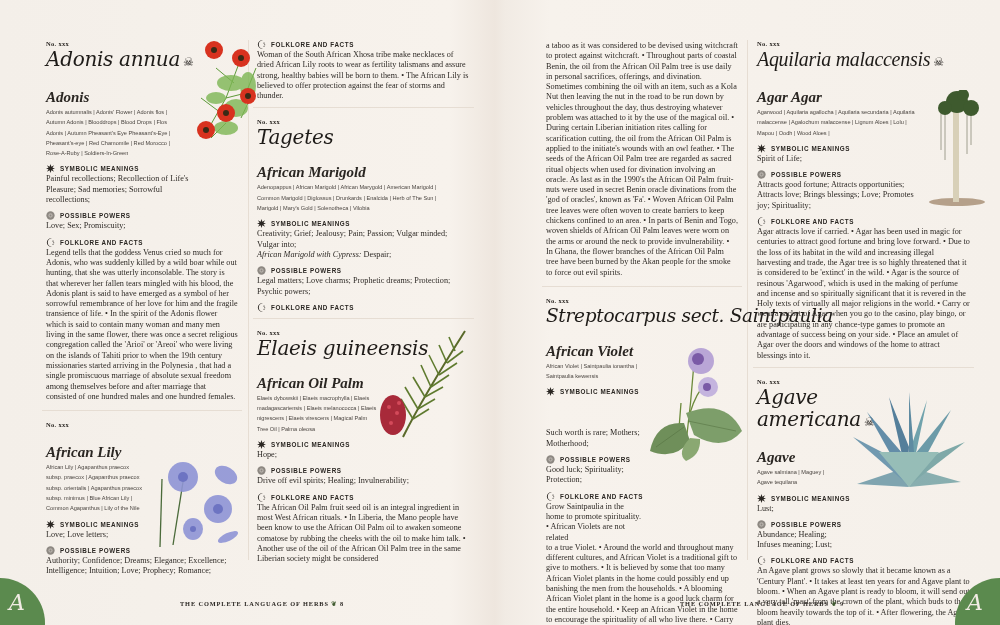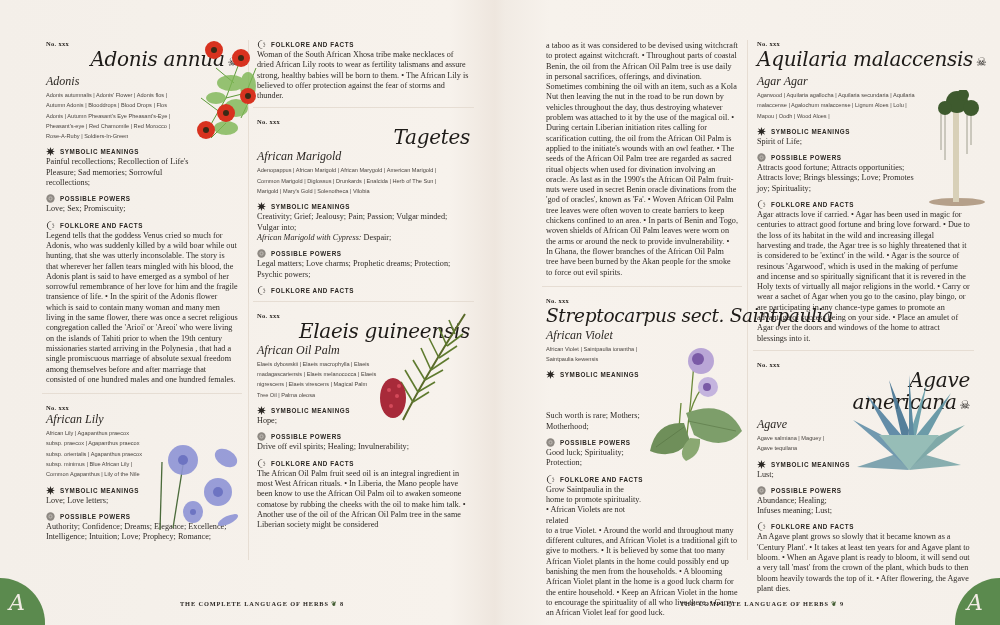--- a/index.html
+++ b/index.html
@@ -8,23 +8,23 @@
   .spread { position: absolute; inset: 0; background: linear-gradient(90deg, #f4efe9 0%, #f7f2ec 45%, #eee6de 49.5%, #f1ebe4 50.5%, #f7f2ec 55%, #f5f0ea 100%); }
   .col { position: absolute; top: 40px; }
   .col-1 { left: 46px; width: 192px; }
   .col-2 { left: 257px; width: 213px; }
   .col-3 { left: 546px; width: 192px; }
   .col-4 { left: 757px; width: 213px; }
   .vrule { position: absolute; top: 40px; width: 1px; background: #e6ddd3; }
   .hrule { height: 1px; background: #e6ddd3; margin: 6px -4px 10px -4px; }
   .entry { position: relative; }
   .no { font-family: "Liberation Serif", serif; font-size: 6.5px; font-weight: bold; letter-spacing: 0.3px; color: #2a2622; margin-bottom: 1px; }
-  .latin { font-family: "DejaVu Serif", serif; font-style: italic; font-size: 20px; line-height: 22px; color: #1e1b18; font-weight: normal; letter-spacing: -0.3px; text-align: right; }
+  .latin { font-family: "DejaVu Serif", serif; font-style: italic; font-size: 20px; line-height: 22px; color: #1e1b18; font-weight: normal; letter-spacing: -0.3px; }
   .skull { font-size: 12px; font-style: normal; margin-left: 3px; }
-  .common { font-family: "Liberation Serif", serif; font-style: italic; font-weight: normal; font-size: 12px; margin-top: 1px; color: #2a2622; }
+  .common { font-family: "Liberation Serif", serif; font-style: italic; font-weight: bold; font-size: 15px; margin-top: 16px; color: #2a2622; }
   .aliases { font-family: "Liberation Sans", sans-serif; font-size: 5.6px; line-height: 10.3px; color: #4a4540; margin-top: 1px; }
   .sec { display: flex; align-items: center; margin-top: 6px; }
   .sec-icon { width: 9px; height: 9px; margin-right: 5px; flex: none; display: inline-block; }
   .sec-label { font-family: "Liberation Sans", sans-serif; font-size: 6.3px; font-weight: bold; letter-spacing: 0.6px; color: #2a2622; }
   .body { font-family: "Liberation Serif", serif; font-size: 8.2px; line-height: 10.3px; color: #2e2a26; margin-top: 1px; }
   .body i { font-style: italic; }
   .illus { position: absolute; }
   .footer { position: absolute; top: 600px; font-family: "Liberation Serif", serif; font-size: 6.3px; letter-spacing: 0.9px; color: #2a2622; font-weight: bold; }
   .tab-corner { position: absolute; width: 90px; height: 90px; border-radius: 50%; background: #5b8a4e; }
   .tab-corner span { position: absolute; color: #f1ece4; font-family: "DejaVu Serif", serif; font-style: italic; font-size: 22px; }
@@ -308,21 +308,21 @@
         <circle cx="52" cy="16" r="6" fill="#7a5aa6"></circle>
       <circle cx="62" cy="44" r="10" fill="#c4b4de"></circle>
         <circle cx="61" cy="44" r="4" fill="#7a5aa6"></circle>
     </svg>
   </div>
 </div>
 
 <div class="col col-4">
   <div class="entry">
     <div class="no">No. xxx</div>
-    <div class="latin" style="white-space:nowrap;"><span>Aquilaria malaccensis</span><span class="skull">☠</span></div>
+    <div class="latin" style="white-space:nowrap;font-family:Liberation Serif, serif;"><span>Aquilaria malaccensis</span><span class="skull">☠</span></div>
     <div class="common">Agar Agar</div>
     <div class="aliases" style="width:165px;">Agarwood | Aquilaria agallocha | Aquilaria secundaria | Aquilaria malaccense | Agalochum malaccense | Lignum Aloes | Lolu | Mapou | Oodh | Wood Aloes |</div>
     <div class="sec">
         <svg class="sec-icon">
           <use href="#i-star"></use>
         </svg>
         <span class="sec-label">SYMBOLIC MEANINGS</span>
       </div>
     <div class="body">Spirit of Life;</div>
     <div class="sec">

